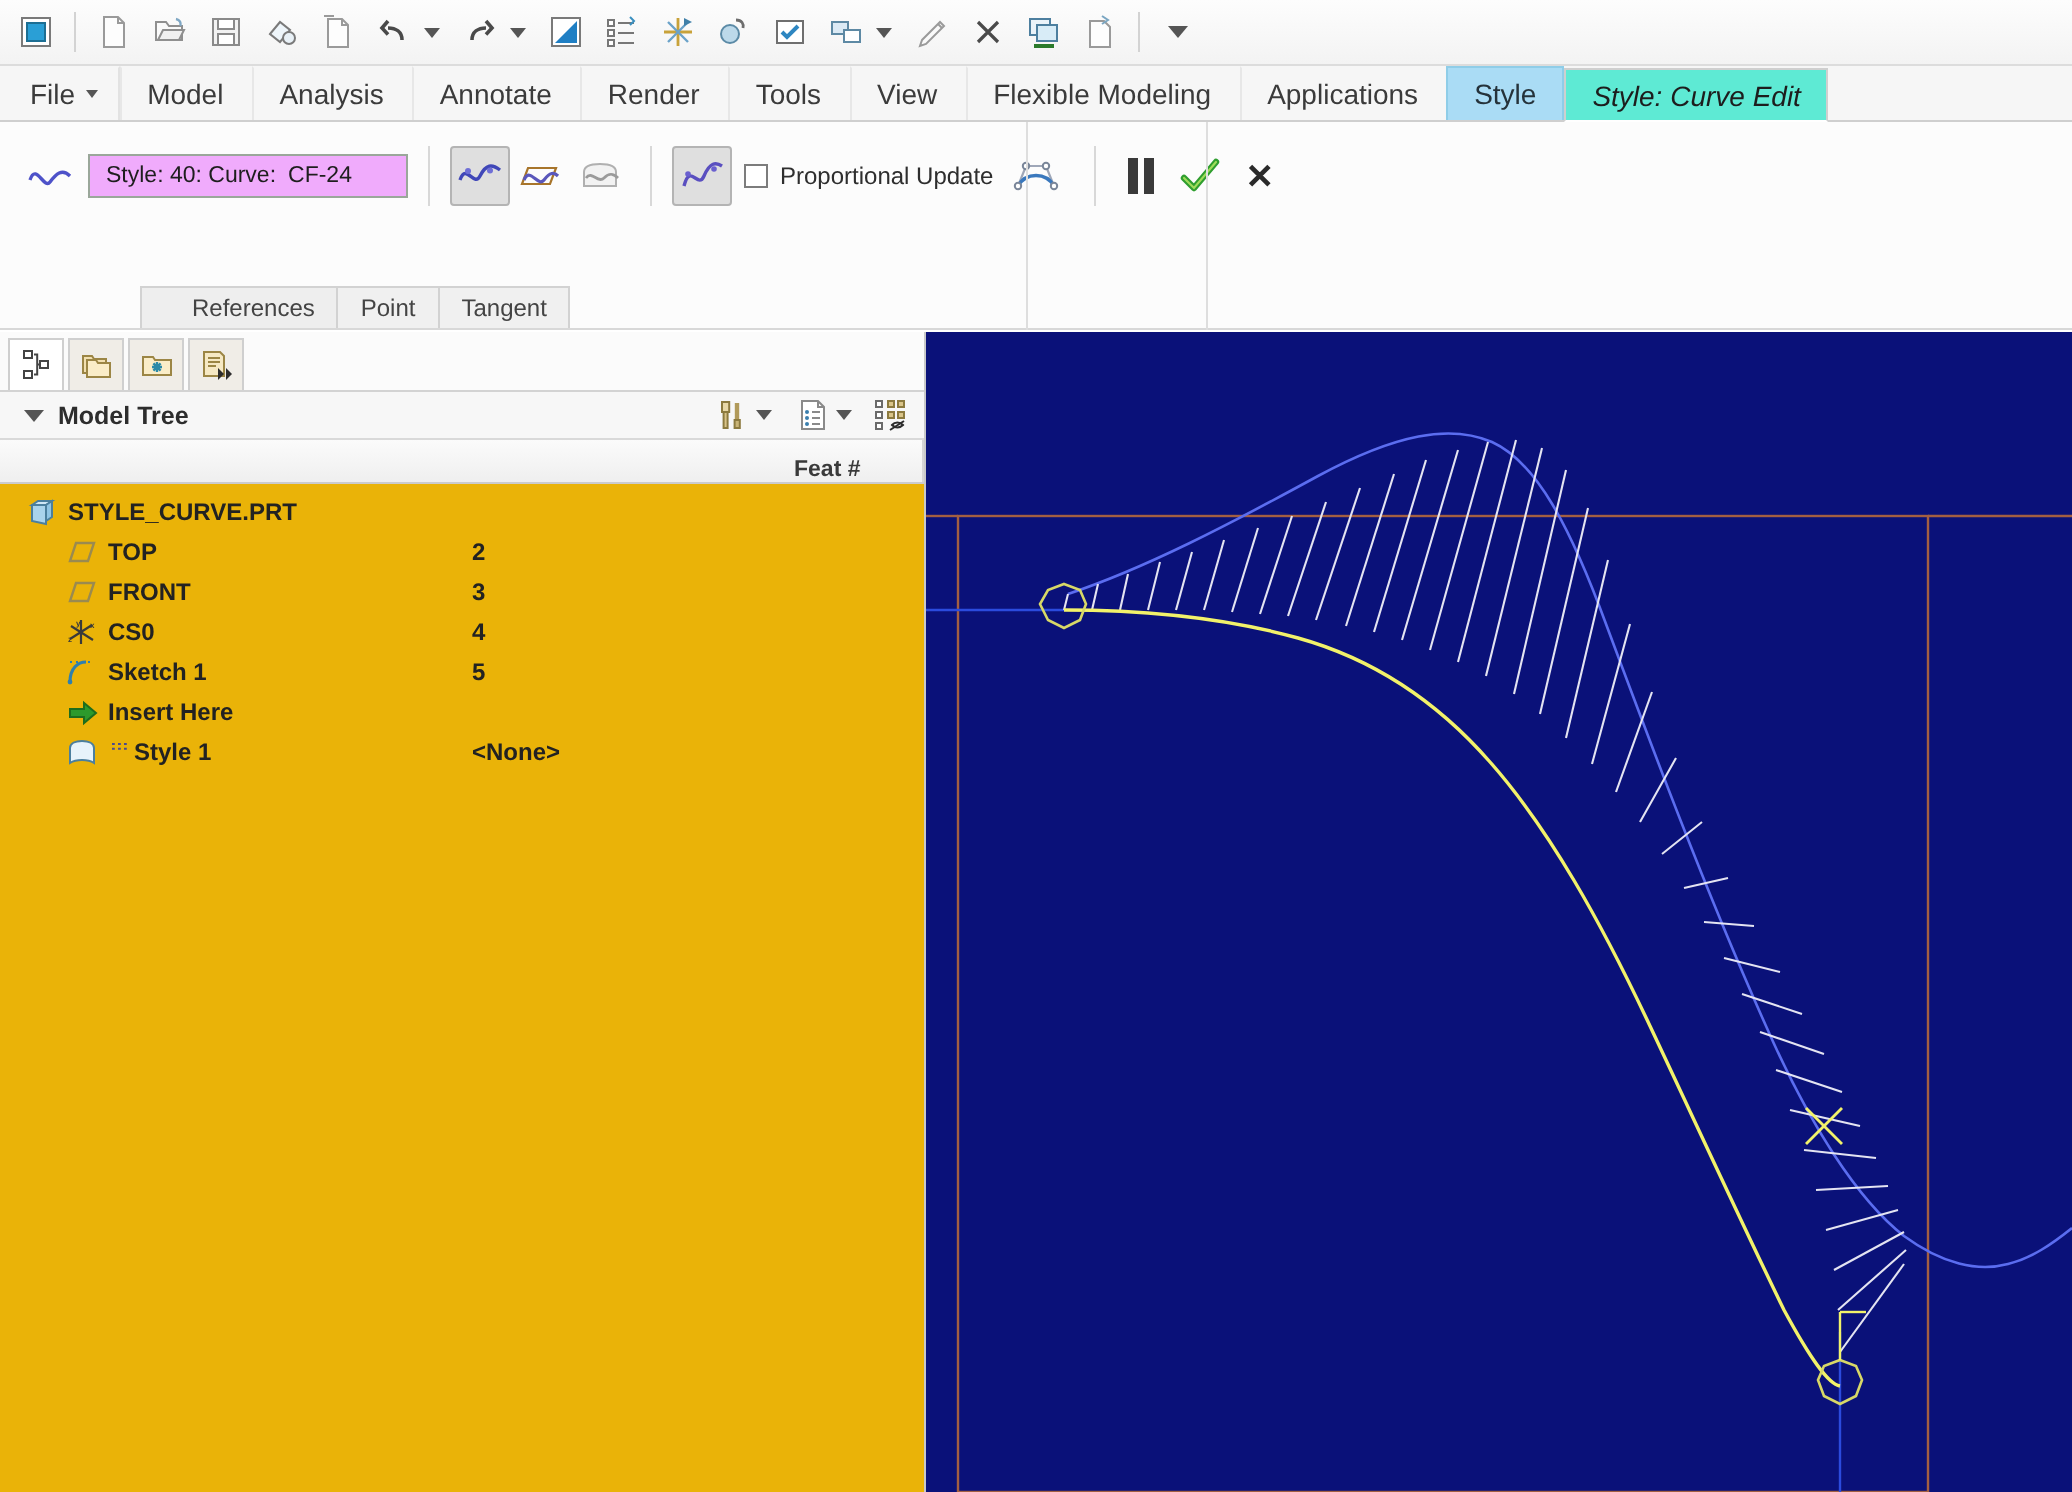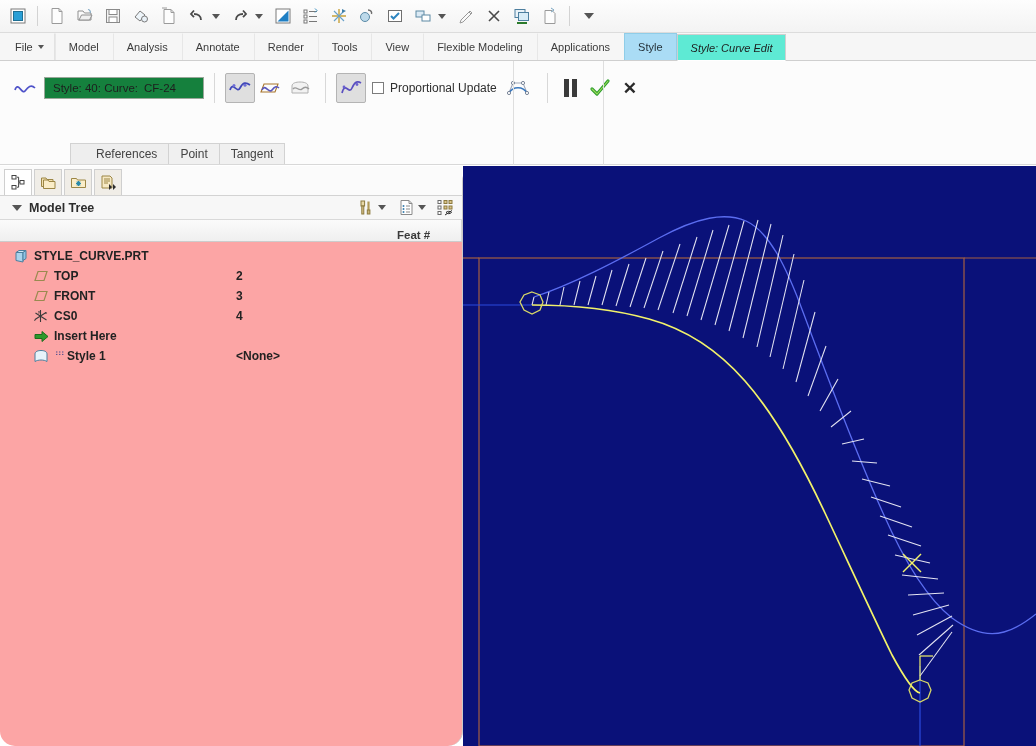--- a/index.html
+++ b/index.html
@@ -36,21 +36,21 @@
   .tabbar{
     height:28px;box-sizing:border-box;
     background:#f6f6f6;
     border-bottom:1px solid #cfcfcf;
     display:flex;align-items:flex-end;padding-left:2px;
     position:relative;
   }
   .tab{
     height:27px;box-sizing:border-box;
     padding:0 13px;display:flex;align-items:center;
-    font-size:11px;color:#3b3b3b;
+    font-size:14px;color:#3b3b3b;
     border:1px solid transparent;border-bottom:none;
     cursor:default;white-space:nowrap;
   }
   .tab.file{
     color:#3b3b3b;padding:0 10px 0 12px;
     border-right:1px solid #e2e2e2;
   }
   .tab.plain{border-left:1px solid #e7e7e7;}
   .tab.accent{background:#aadcf5;color:#25323a;border:1px solid #8fcde8;border-bottom:none;}
   .tab.active{background:#5eead4;color:#1d1d1d;font-style:italic;border:1px solid #cfcfcf;border-bottom:1px solid #ffffff;margin-bottom:-1px;}
@@ -67,21 +67,21 @@
     border-bottom:1px solid #d8d8d8;
     width:100%;
   }
   .dashrow{
     display:flex;align-items:center;height:46px;padding-left:10px;padding-top:4px;
   }
   .dash-icon{width:30px;height:30px;display:flex;align-items:center;justify-content:center;}
   .curvefield{
     height:22px;box-sizing:border-box;
     margin-left:4px;
-    background:#15803d;border:1px solid #9aa79a;
+    background:#f0abfc;border:1px solid #9aa79a;
     display:flex;align-items:center;
     padding:0 8px;min-width:160px;
     font-size:11.5px;color:#1e1e1e;
   }
   .curvefield .lbl{margin-right:6px;}
   .curvefield .val{}
   .dsep{width:1px;height:30px;background:#d8d8d8;margin:0 10px;}
   .tbtn{
     width:28px;height:28px;display:flex;align-items:center;justify-content:center;
     border:1px solid transparent;border-radius:2px;cursor:default;
@@ -111,21 +111,21 @@
   .subtab.active{background:#eeeeee;padding-left:25px;}
 
   
   .dash-vsep{position:absolute;left:513px;top:0;width:1px;height:104px;background:#dedede;}
   .dash-vsep2{position:absolute;left:603px;top:0;width:1px;height:104px;background:#dedede;}
 
   
   .body{position:absolute;top:166px;left:0;width:1036px;height:580px;}
   .leftpane{
     position:absolute;left:0;top:0;width:463px;height:580px;
-    background:#fca5a5;border-right:1px solid #c9c9c9;box-sizing:border-box;border-radius:15px;
+    background:#eab308;border-right:1px solid #c9c9c9;box-sizing:border-box;
   }
 
   
   .navstrip{
     height:30px;box-sizing:border-box;display:flex;align-items:flex-end;
     padding-left:4px;background:#fbfbfb;border-bottom:1px solid #d3d3d3;
   }
   .navbtn{
     width:28px;height:26px;box-sizing:border-box;
     display:flex;align-items:center;justify-content:center;
@@ -575,20 +575,31 @@
               <path d="M7.5 1v12M2 10.5L13 3.5M2.5 4l11 7" stroke="#3a3a3a" stroke-width="1.1"></path>
               <text x="5" y="4" font-size="4" fill="#3a3a3a" font-family="sans-serif">y</text>
               <text x="1" y="12" font-size="4" fill="#3a3a3a" font-family="sans-serif">z</text>
               <text x="12" y="5" font-size="4" fill="#3a3a3a" font-family="sans-serif">x</text>
             </svg>
           </span>
           <span class="tx">CS0</span>
           <span class="feat">4</span>
         </div>
 
+        <div class="trow ind1">
+          <span class="ic">
+            <svg width="16" height="14" viewBox="0 0 16 14">
+              <path d="M2 12C2 5 6 2 10 2" fill="none" stroke="#2e7fae" stroke-width="1.6"></path>
+              <path d="M2 2h1M5 2h1M8 2h1M11 2h1" stroke="#2e7fae" stroke-width="1"></path>
+              <circle cx="2" cy="12" r="1.2" fill="#2e7fae"></circle>
+            </svg>
+          </span>
+          <span class="tx">Sketch 1</span>
+          <span class="feat">5</span>
+        </div>
 
         <div class="trow ind1">
           <span class="ic">
             <svg width="15" height="13" viewBox="0 0 15 13">
               <path d="M1 4.5h7V1.5l6 5-6 5V8.5H1z" fill="#2c9a2c" stroke="#1d6d1d"></path>
             </svg>
           </span>
           <span class="tx">Insert Here</span>
           <span class="feat"></span>
         </div>

